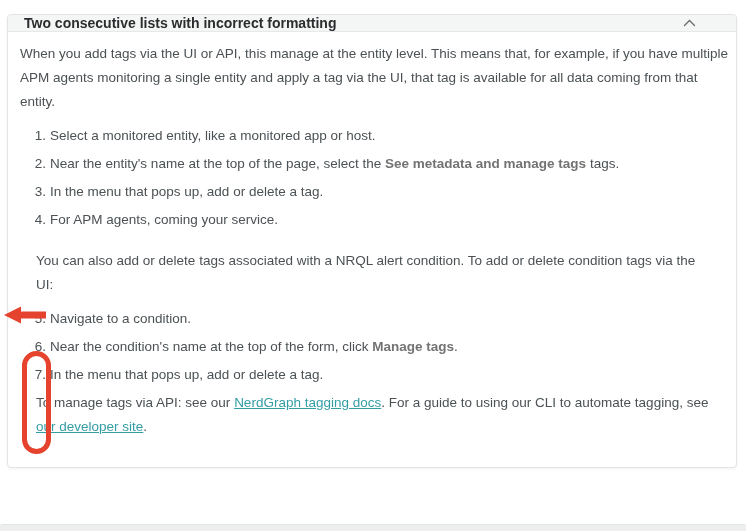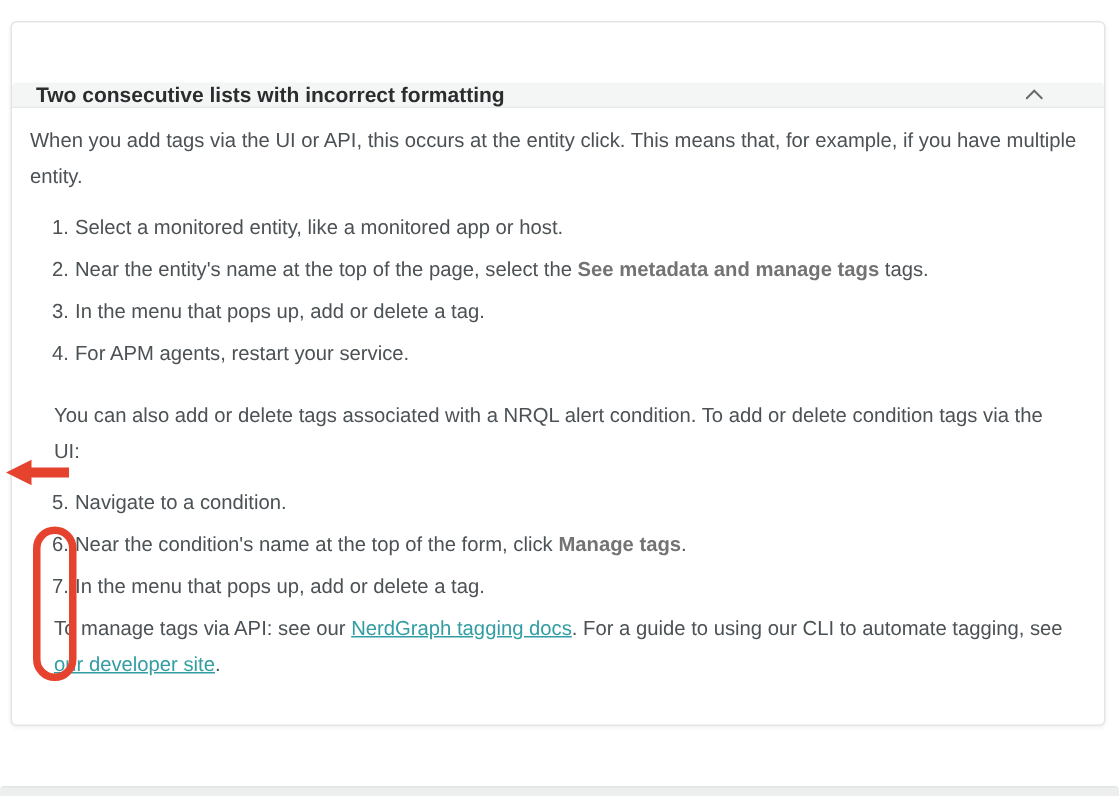--- a/index.html
+++ b/index.html
@@ -13,21 +13,21 @@
   *{box-sizing:border-box;}
   html,body{margin:0;padding:0;background:#fff;}
   body{font-family:"Liberation Sans",sans-serif;}
   .page{position:relative;width:746px;height:531px;background:#fff;overflow:hidden;}
 
   .panel{position:absolute;left:7px;top:14px;width:730px;background:#fff;
          border:1px solid var(--border);border-radius:4px;
          box-shadow:0 1px 3px rgba(0,0,0,.05);}
   .panel-header{display:flex;align-items:center;justify-content:space-between;
 uesday         height:34px;padding:0 16px;background:var(--header-bg);
-         border-bottom:1px solid #e7e9e9;border-radius:3px 3px 0 0;cursor:pointer;margin-top:40px;}
+         border-bottom:1px solid #e7e9e9;border-radius:3px 3px 0 0;cursor:pointer;}
   .panel-title{font-size:14px;font-weight:bold;color:var(--title);}
   .caret{display:flex;align-items:center;margin-right:24px;}
 
   .panel-body{padding:10px 18px 12px 12px;font-size:13.5px;line-height:24px;color:var(--text);}
   .content .line{white-space:nowrap;}
   .para{margin:0;}
   .indent{margin-left:16px;}
   .olist .li-row{display:flex;margin-bottom:4px;}
   .olist .li-num{width:26px;text-align:right;margin-right:4px;flex:none;}
   .olist .li-text{white-space:nowrap;}
@@ -58,39 +58,40 @@
       <span class="panel-title">Two consecutive lists with incorrect formatting</span>
       <span class="caret">
         <svg width="13" height="8" viewBox="0 0 13 8">
           <path d="M1.5 6.5 L6.5 1.5 L11.5 6.5" stroke="#67696a" stroke-width="1.3" fill="none" stroke-linecap="round"></path>
         </svg>
       </span>
     </div>
     <div class="panel-body">
       <div class="content">
           <div class="para">
-            <div class="line"><span>When you add tags via the UI or API, this occurs at the entity click. This means that, for example, if you have multiple</span></div>
+            <div class="line"><span>When you add tags via the UI or API, this manage at the entity level. This means that, for example, if you have multiple</span></div>
+            <div class="line"><span>APM agents monitoring a single entity and apply a tag via the UI, that tag is available for all data coming from that</span></div>
             <div class="line"><span>entity.</span></div>
           </div>
           <div class="olist">
             <div class="li-row">
               <span class="li-num">1.</span>
               <span class="li-text"><span>Select a monitored entity, like a monitored app or host.</span></span>
             </div>
             <div class="li-row">
               <span class="li-num">2.</span>
               <span class="li-text"><span>Near the entity's name at the top of the page, select the </span><strong>See metadata and manage tags</strong><span> tags.</span></span>
             </div>
             <div class="li-row">
               <span class="li-num">3.</span>
               <span class="li-text"><span>In the menu that pops up, add or delete a tag.</span></span>
             </div>
             <div class="li-row">
               <span class="li-num">4.</span>
-              <span class="li-text"><span>For APM agents, restart your service.</span></span>
+              <span class="li-text"><span>For APM agents, coming your service.</span></span>
             </div>
           </div>
           <div class="para indent">
             <div class="line"><span>You can also add or delete tags associated with a NRQL alert condition. To add or delete condition tags via the</span></div>
             <div class="line"><span>UI:</span></div>
           </div>
           <div class="olist">
             <div class="li-row">
               <span class="li-num">5.</span>
               <span class="li-text"><span>Navigate to a condition.</span></span>

